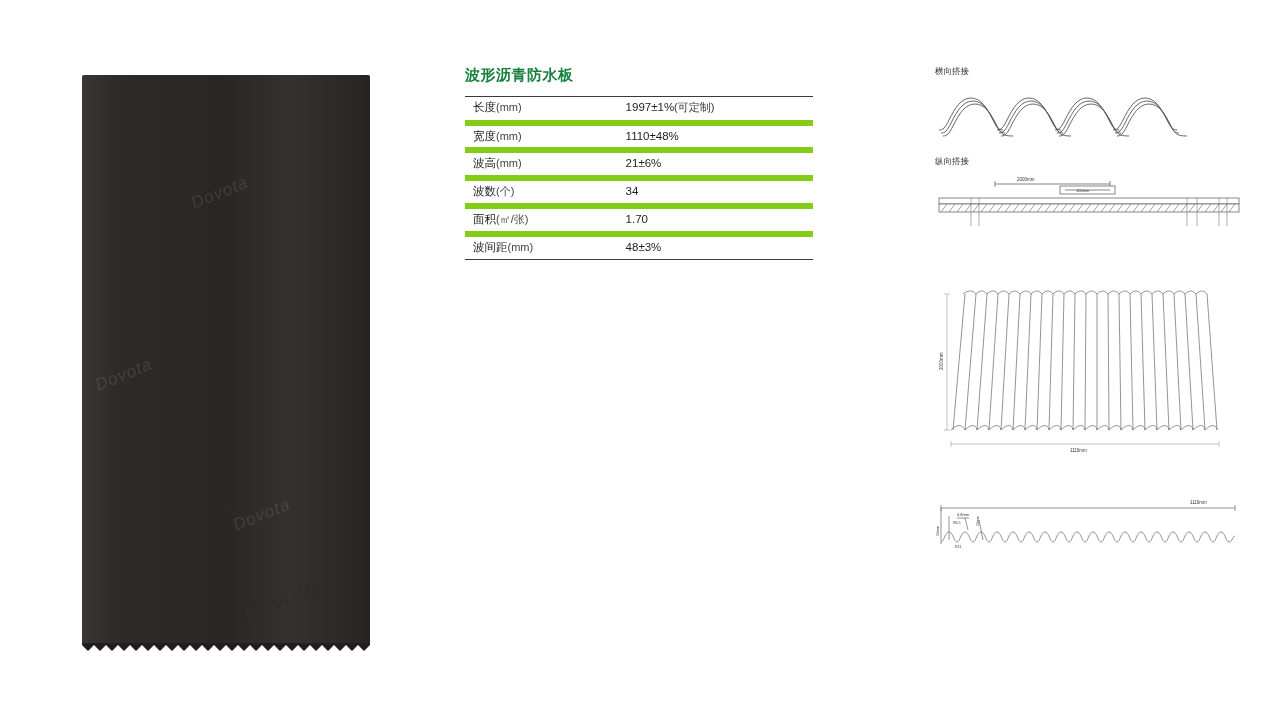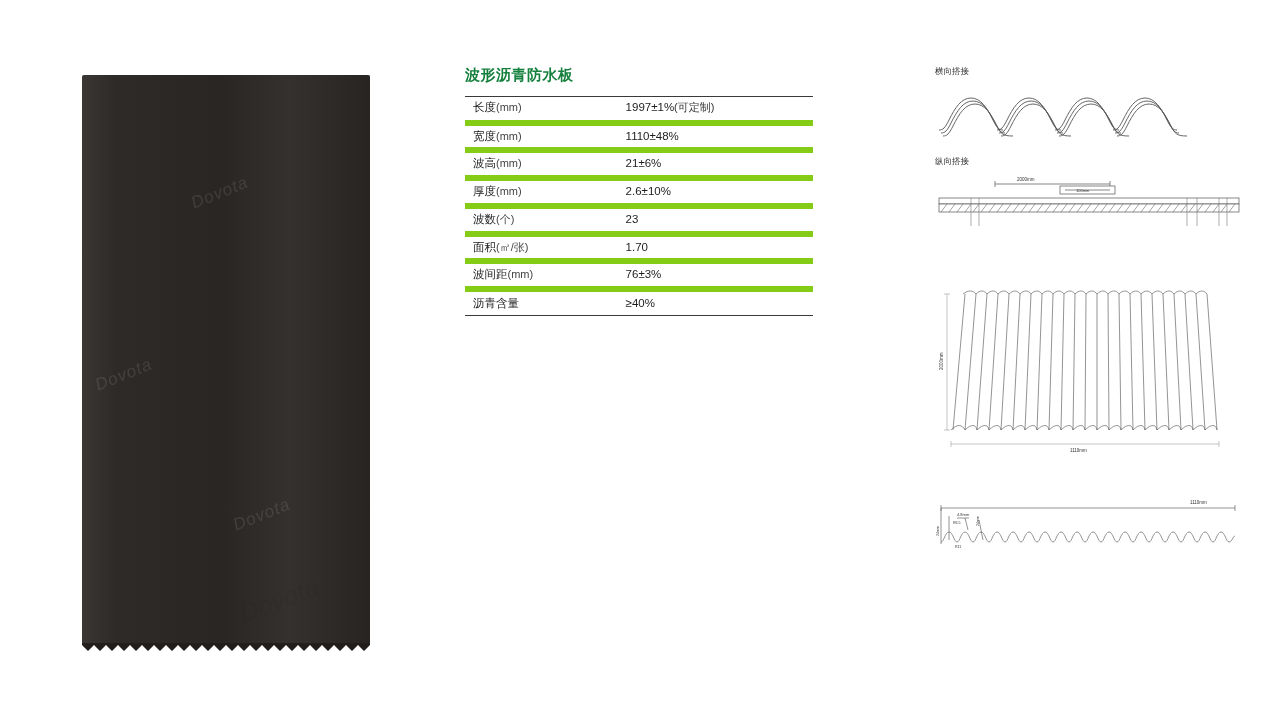--- a/index.html
+++ b/index.html
@@ -170,38 +170,30 @@
         </tr>
         <tr>
           <td class="label"><span>宽度</span><span class="unit">(mm)</span></td>
           <td class="value"><span>1110±48%</span></td>
         </tr>
         <tr>
           <td class="label"><span>波高</span><span class="unit">(mm)</span></td>
           <td class="value"><span>21±6%</span></td>
         </tr>
         <tr>
-          <td class="label"><span>厚度</span><span class="unit">(mm)</span></td>
-          <td class="value"><span>2.6±10%</span></td>
-        </tr>
-        <tr>
           <td class="label"><span>波数</span><span class="unit">(个)</span></td>
-          <td class="value"><span>23</span></td>
+          <td class="value"><span>34</span></td>
         </tr>
         <tr>
           <td class="label"><span>面积</span><span class="unit">(㎡/张)</span></td>
           <td class="value"><span>1.70</span></td>
         </tr>
         <tr>
           <td class="label"><span>波间距</span><span class="unit">(mm)</span></td>
-          <td class="value"><span>76±3%</span></td>
-        </tr>
-        <tr>
-          <td class="label"><span>沥青含量</span></td>
-          <td class="value"><span>≥40%</span></td>
+          <td class="value"><span>48±3%</span></td>
         </tr>
       </tbody>
   </table>
 </div>
 
 <div class="draw-col">
 
   <div class="draw-block">
     <div class="draw-label">横向搭接</div>
     <svg width="310" height="70" viewBox="0 0 310 70">

